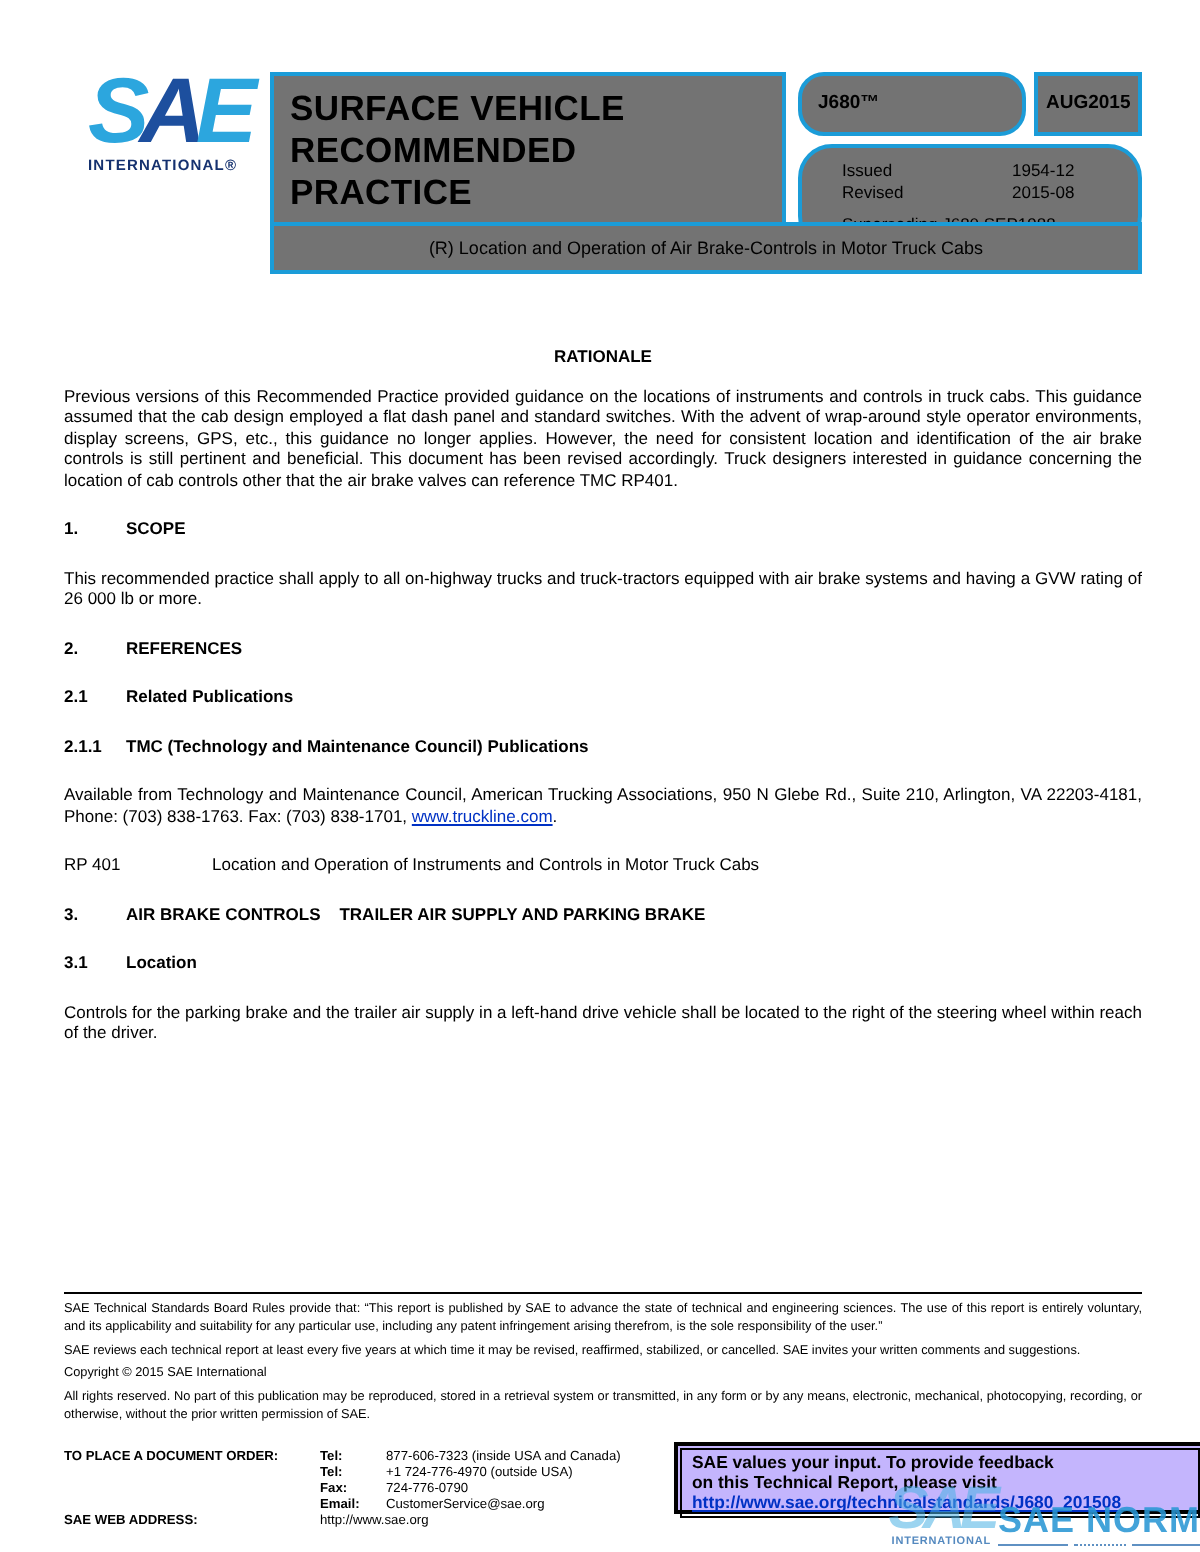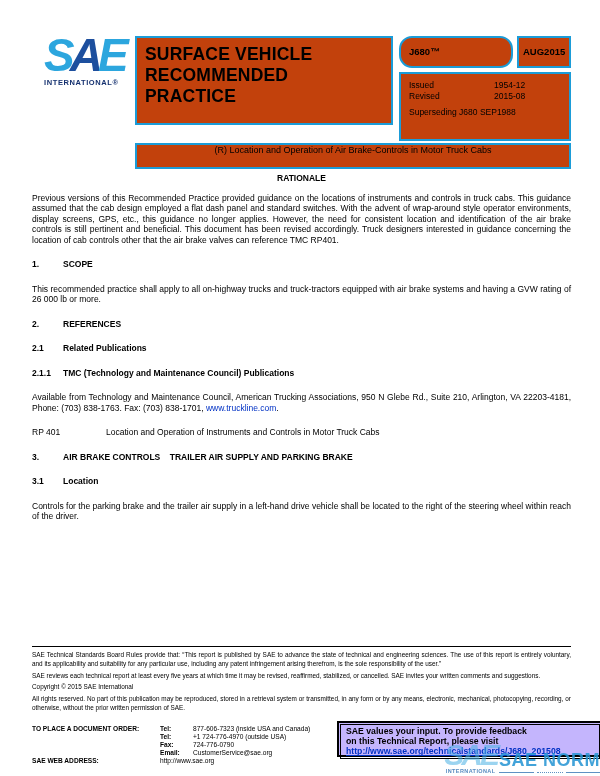--- a/index.html
+++ b/index.html
@@ -7,39 +7,39 @@
     position:relative; width:600px; height:776px; background:#ffffff;
     font-family:"Liberation Sans", sans-serif; color:#000; overflow:hidden;
     margin:0 auto;
   }
   
   .logo { position:absolute; left:44px; top:34px; width:86px; }
   .logo-letters { font-style:italic; font-weight:bold; font-size:46px; line-height:42px; letter-spacing:-5px; }
   .logo-s,.logo-e { color:#2CA6DE; }
   .logo-a { color:#1D4F9E; }
   .logo-sub { color:#15316F; font-weight:bold; font-size:7.5px; letter-spacing:0.6px; margin-top:2px; }
-  .hbox { position:absolute; border:2px solid #1B9CD8; box-sizing:border-box; background:#c2410c; }
+  .hbox { position:absolute; border:2px solid #1B9CD8; box-sizing:border-box; background:#737373; }
   .box-title { left:135px; top:36px; width:258px; height:89px; padding:6px 8px;
                font-size:17.5px; font-weight:bold; line-height:21px; letter-spacing:0.2px; }
   .box-code  { left:399px; top:36px; width:114px; height:32px; padding:8px; font-weight:bold; font-size:9.5px;border-radius:13px; }
   .box-date  { left:517px; top:36px; width:54px;  height:32px; padding:8px 4px; font-weight:bold; font-size:9.5px; }
-  .box-issued{ left:399px; top:72px; width:172px; height:69px; padding:6px 8px; font-size:8.5px; line-height:10.5px; }
+  .box-issued{ left:399px; top:72px; width:172px; height:53px; padding:6px 20px; font-size:8.5px; line-height:10.5px;border-radius:17px; }
   .issued-label { display:inline-block; width:85px; }
   .superseding { margin-top:6px; }
-  .box-docbar{ left:135px; top:143px; width:436px; height:26px; display:flex; align-items:flex-start; justify-content:center;
+  .box-docbar{ left:135px; top:111px; width:436px; height:26px; display:flex; align-items:center; justify-content:center;
                font-size:9px; }
   
   .content { position:absolute; left:32px; top:173px; width:539px; font-size:8.5px; line-height:10.5px; }
   .content p { margin:0 0 14px 0; text-align:justify; }
   .rationale-heading { text-align:center; font-weight:bold; margin-bottom:9px; }
   .sec-h { font-weight:bold; margin-bottom:14px; white-space:pre-wrap; }
   .sec-num { display:inline-block; width:31px; }
   .rp-row { margin-bottom:14px; }
   .rp-code { display:inline-block; width:74px; }
-  .link { color:#0031C4; cursor:pointer; }
+  .link { color:#0031C4; text-decoration:underline; cursor:pointer; }
   
   .footer-rule { position:absolute; left:32px; top:646px; width:539px; border-top:1px solid #000; }
   .legal { position:absolute; left:32px; top:651px; width:539px; font-size:6.4px; line-height:8.8px; }
   .legal p { margin:0 0 3px 0; text-align:justify; }
   .order-block { position:absolute; left:32px; top:725px; width:300px; font-size:6.6px; line-height:7.9px; }
   .order-row { display:flex; }
   .order-col1 { width:128px; font-weight:bold; flex:none; }
   .order-col2 { width:33px; font-weight:bold; flex:none; }
   .order-col3 { flex:1; }
   .feedback-box { position:absolute; left:337px; top:721px; width:266px; height:36px; border:2px solid #000; box-sizing:border-box; background:#c4b5fd; }

